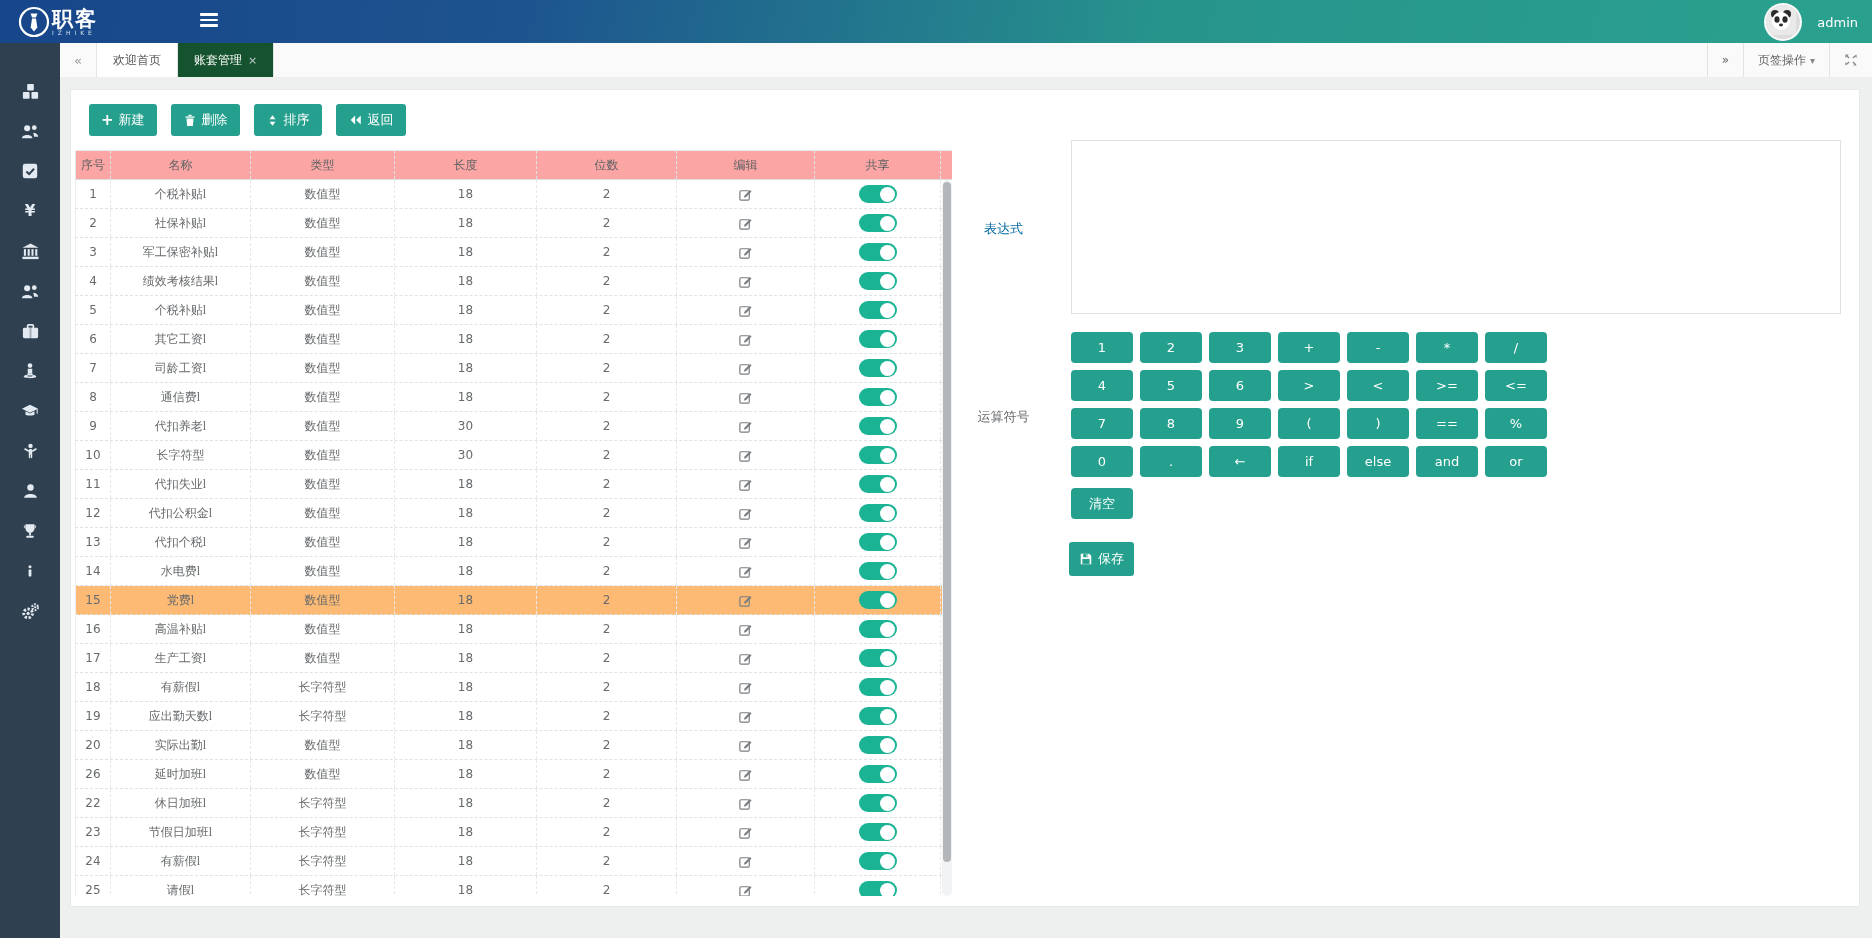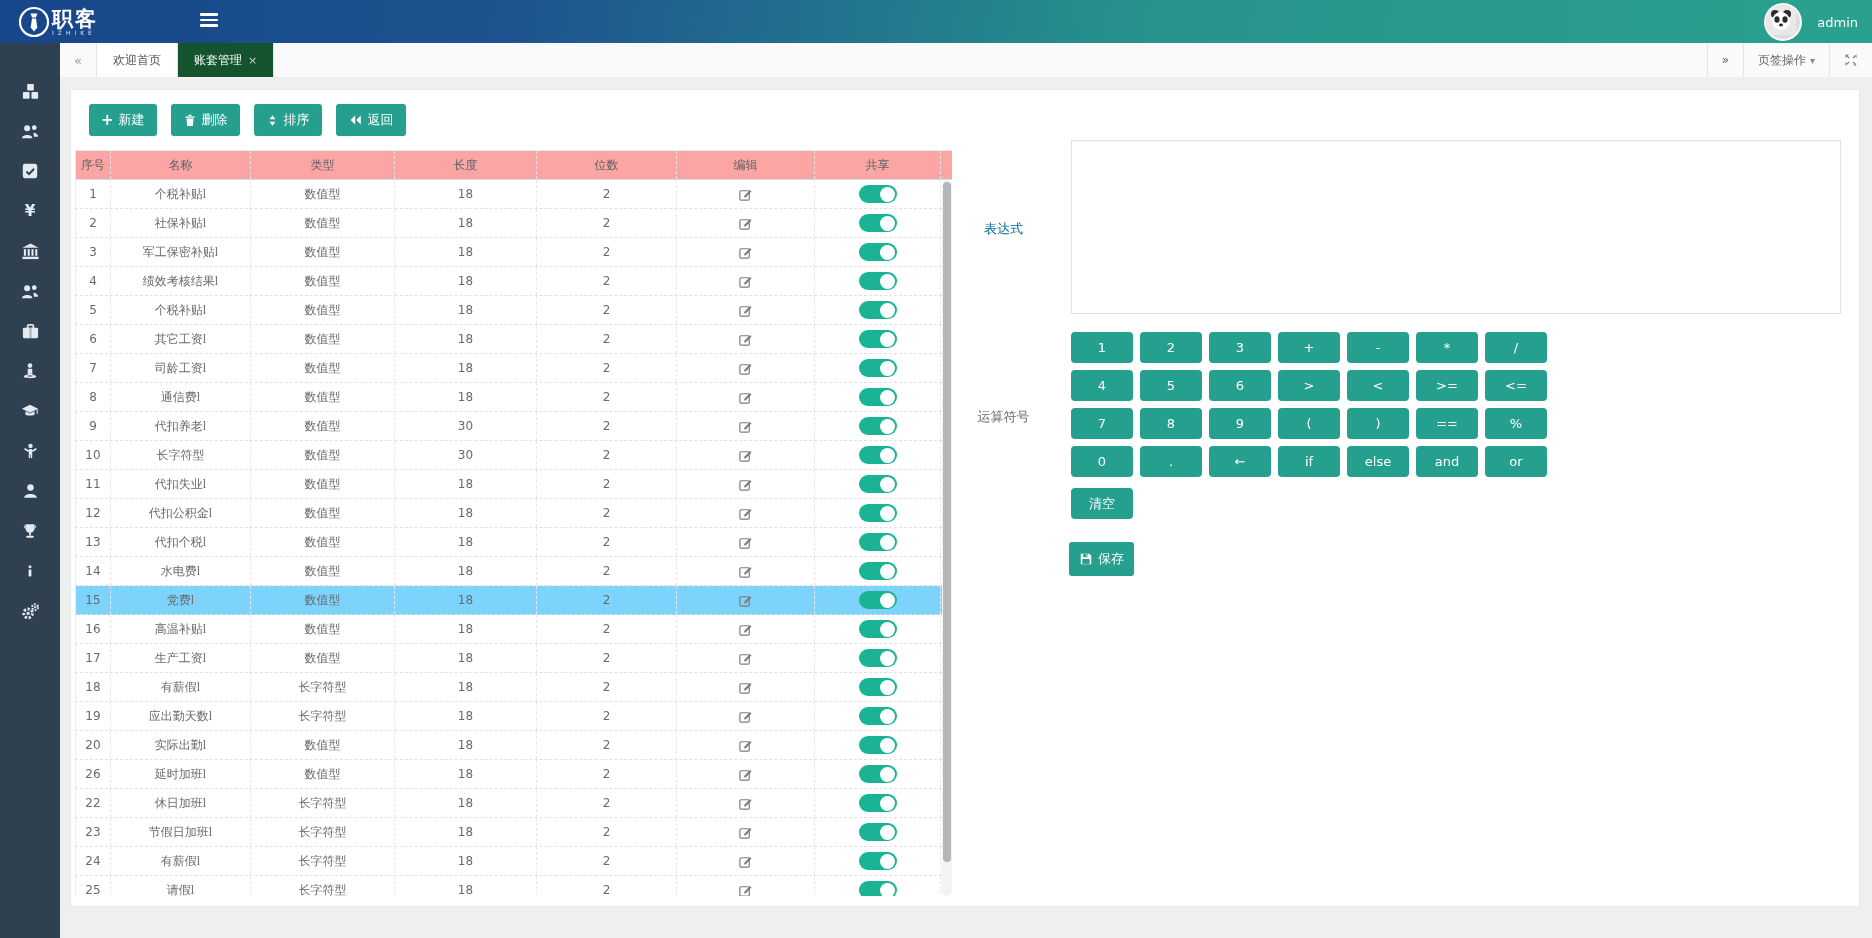--- a/index.html
+++ b/index.html
@@ -46,21 +46,21 @@
   .btn svg{display:block;}
   .plus{font-size:15px;font-weight:bold;line-height:1;}
   
   .table-wrap{position:absolute;left:4px;top:60px;width:877px;height:746px;overflow:hidden;}
   .thead{display:flex;height:30px;background:#fca5a5;border-top:1px solid #e7eaec;border-bottom:1px solid #ddd;box-sizing:border-box;}
   .th{display:flex;align-items:center;justify-content:center;font-size:12px;color:#5f6264;
       border-right:1px dashed #dfe2e4;box-sizing:border-box;}
   .th:first-child{border-left:1px solid #e7eaec;}
   .tbody{}
   .tr{display:flex;height:29px;border-bottom:1px dashed #dfe2e4;box-sizing:border-box;}
-  .tr.hl{background:#7dd3fc;}
+  .tr.hl{background:#fdba74;}
   .td{display:flex;align-items:center;justify-content:center;font-size:12px;color:#676a6c;
       border-right:1px dashed #e6e8ea;box-sizing:border-box;overflow:hidden;}
   .td:first-child{border-left:1px solid #eceeef;}
   .th:nth-child(1),.td:nth-child(1){width:36px;}
   .th:nth-child(2),.td:nth-child(2){width:140px;font-family:Liberation Serif, serif;}
   .th:nth-child(3),.td:nth-child(3){width:144px;}
   .th:nth-child(4),.td:nth-child(4){width:142px;}
   .th:nth-child(5),.td:nth-child(5){width:140px;}
   .th:nth-child(6),.td:nth-child(6){width:138px;}
   .th:nth-child(7),.td:nth-child(7){width:126px;}

